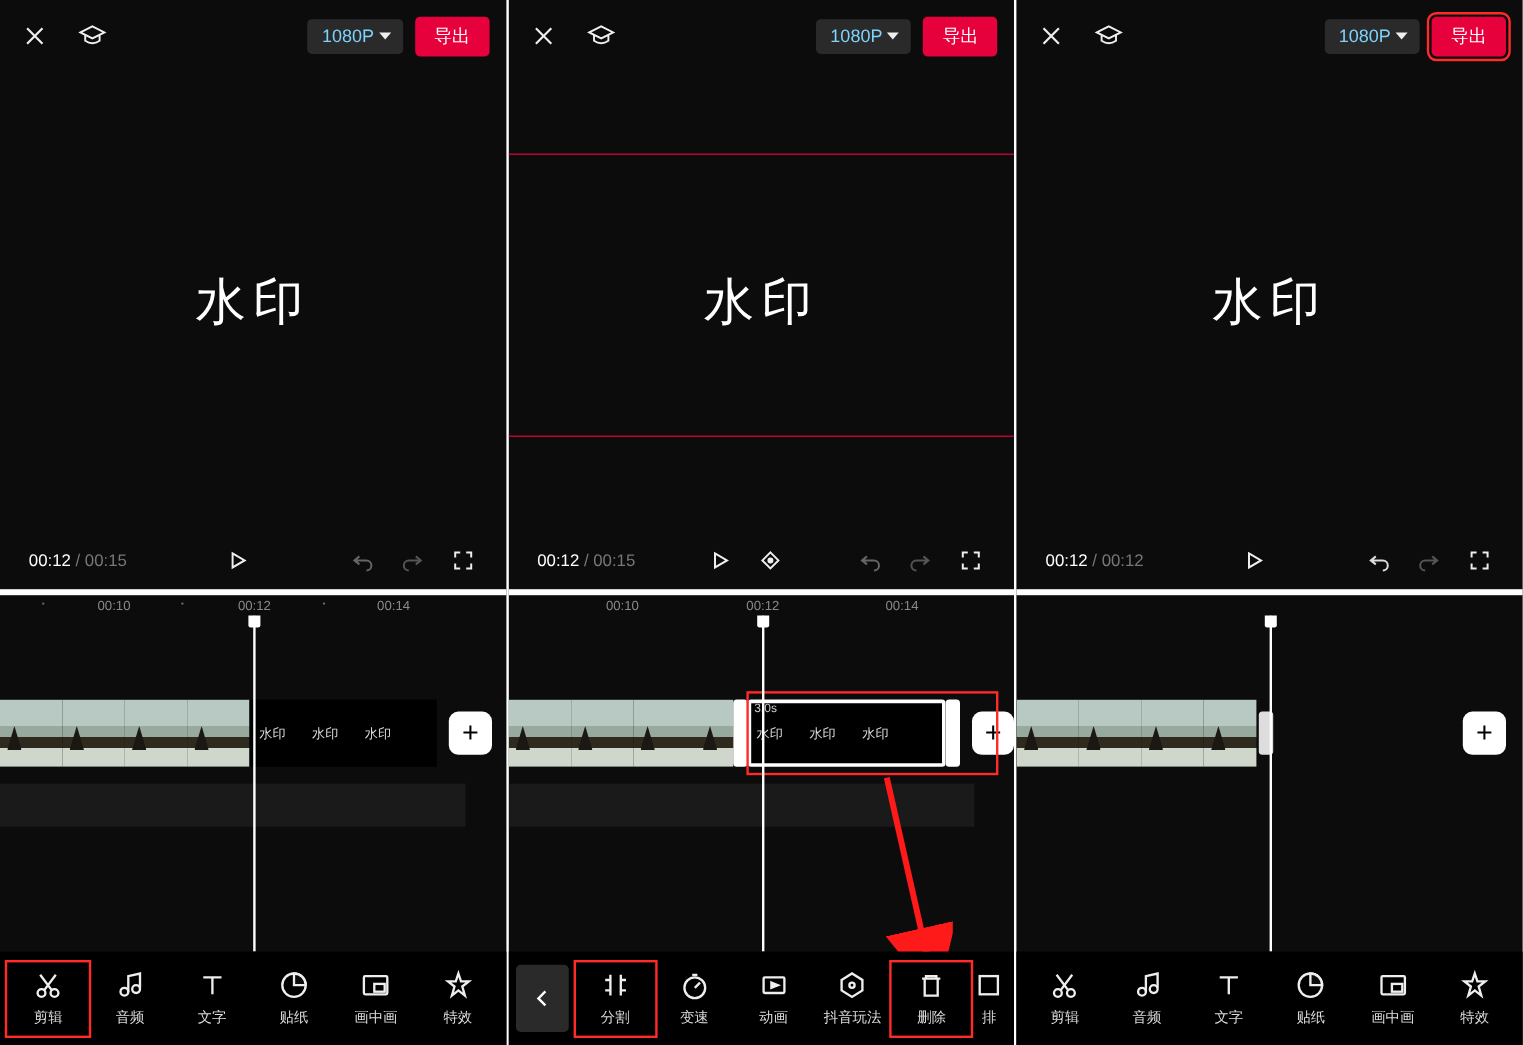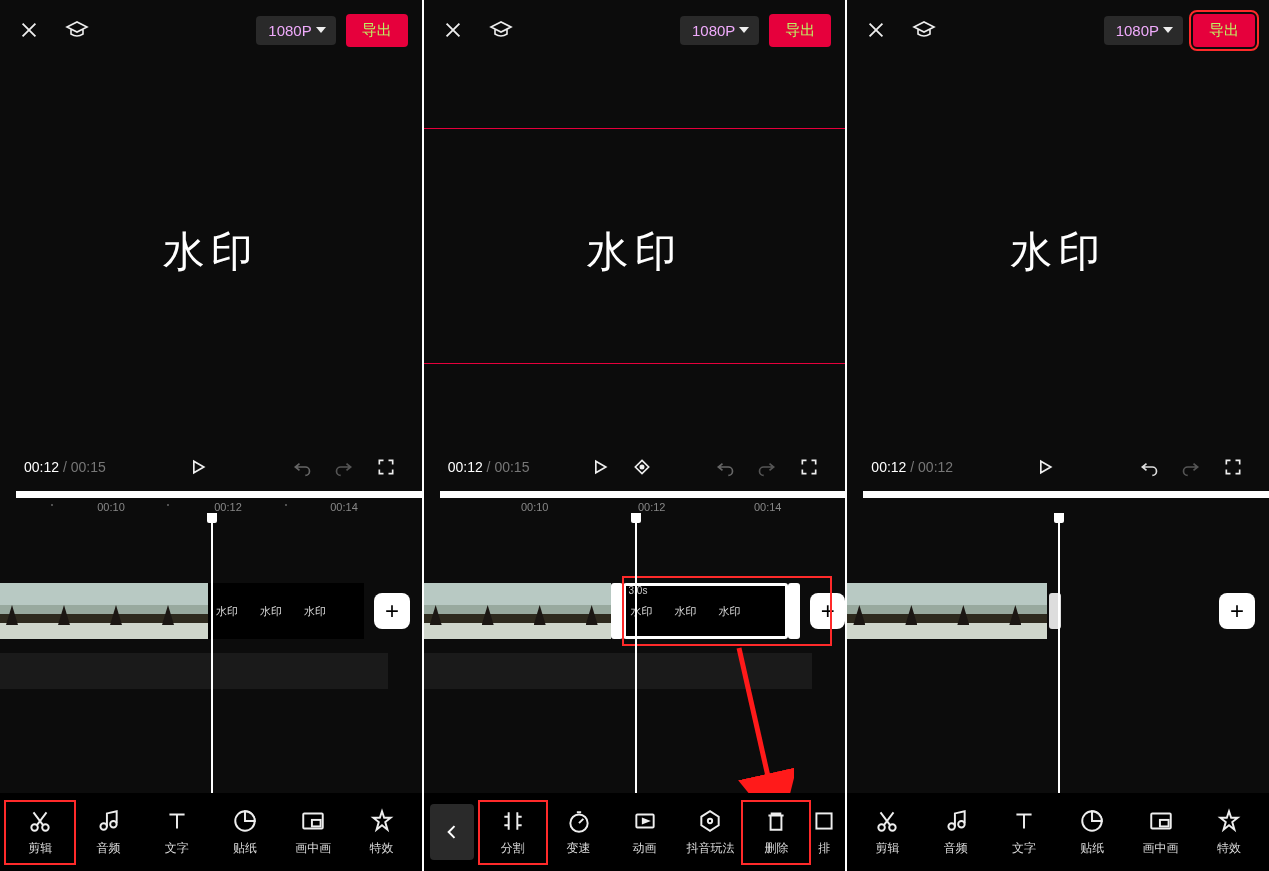--- a/index.html
+++ b/index.html
@@ -25,30 +25,30 @@
     height:60px;
     display:flex;
     align-items:center;
     padding:0 14px;
     gap:18px;
   }
   .topbar .right { margin-left:auto; display:flex; align-items:center; gap:10px; }
   .icon-btn { width:30px; height:30px; display:flex; align-items:center; justify-content:center; color:#eee; cursor:pointer; }
   .res-btn {
     background:#2a2a2a;
-    color:#f0abfc;
+    color:#7dd3fc;
     font-size:15px;
     padding:6px 10px 6px 12px;
     border-radius:4px;
     display:flex; align-items:center; gap:4px;
     cursor:pointer;
   }
   .export-btn {
     background:#e6003c;
-    color:#bef264;
+    color:#ffffff;
     font-size:15px;
     padding:7px 16px;
     border-radius:4px;
     cursor:pointer;
   }
   .red-highlight-box { outline:2px solid #ff2a2a; outline-offset:2px; }
   
   .preview {
     flex:1;
     position:relative;
@@ -85,22 +85,21 @@
   .time-tot { color:#777; }
   .transport .spacer { flex:1; }
   .t-icon { width:24px; height:24px; display:flex; align-items:center; justify-content:center; color:#ddd; cursor:pointer; }
   .t-icon.dim { color:#555; }
   
   .ruler {
     height:22px;
     position:relative;
     color:#888;
     font-size:11px;
-    border-top:7px solid #ffffff;
-    margin-left:16px;
+    border-top:5px solid #ffffff;
   }
   .ruler .tick { position:absolute; top:3px; transform:translateX(-50%); }
   .ruler .dot { position:absolute; top:6px; width:2px; height:2px; background:#666; border-radius:50%; transform:translateX(-50%);}
   
   .timeline {
     height:280px;
     position:relative;
     overflow:hidden;
   }
   .track-row {

